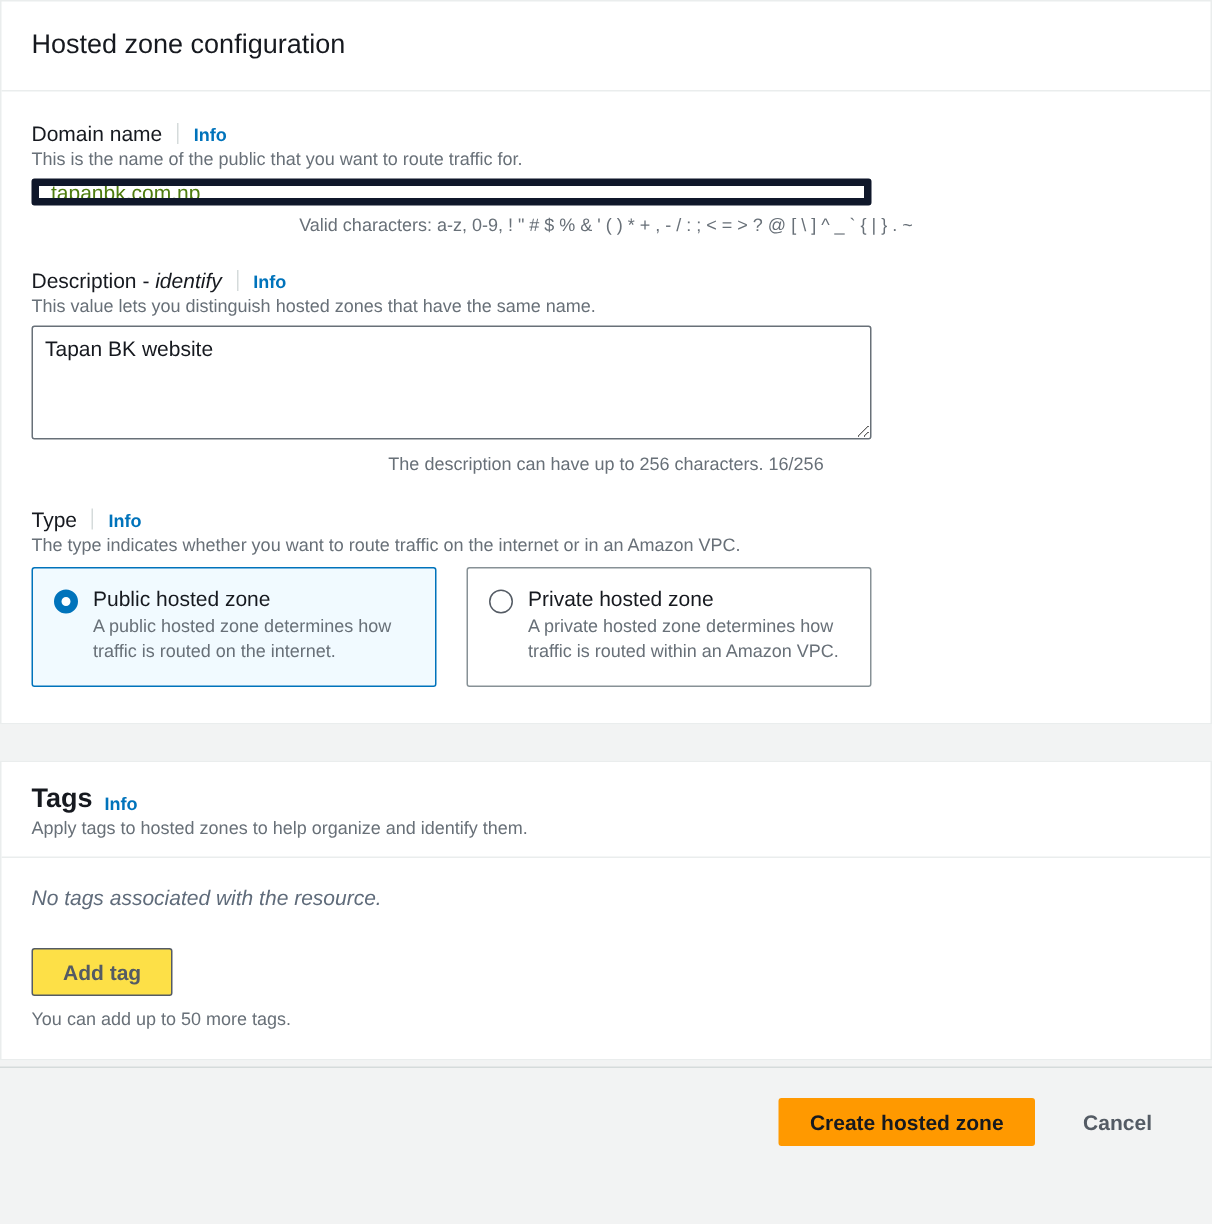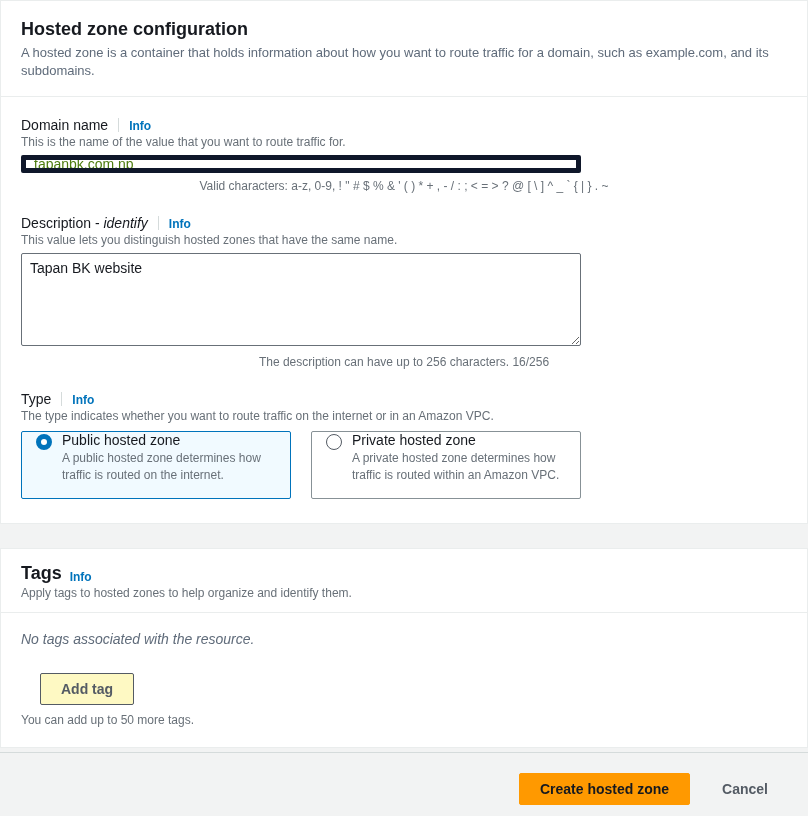--- a/index.html
+++ b/index.html
@@ -13,21 +13,21 @@
   }
   .panel {
     background: #ffffff;
     border: 1px solid #eaeded;
   }
   .header-panel {
     padding: 18px 20px 16px 20px;
   }
   .header-title {
     font-size: 18px;
-    font-weight: 700;
+    font-weight: 400;
     color: #16191f;
     margin: 0 0 4px 0;
   }
   .header-desc {
     font-size: 13px;
     color: #5f6b7a;
     line-height: 1.4;
   }
   .body-panel {
     padding: 20px;
@@ -72,21 +72,21 @@
     height: 16px;
     padding: 4px 8px;
     border: 5px solid #0f172a;
     border-radius: 2px;
     font-size: 14px;
     color: #4d7c0f;
   }
   .field-textarea {
     width: 560px;
     max-width: 100%;
-    height: 93px;
+    height: 76px;
     padding: 6px 8px;
     border: 1px solid #687078;
     border-radius: 2px;
     font-size: 14px;
     color: #16191f;
     resize: both;
     font-family: inherit;
   }
   .field-constraint {
     font-size: 12px;
@@ -96,21 +96,21 @@
   }
   .type-options {
     display: flex;
     gap: 20px;
     margin-top: 8px;
   }
   .type-card {
     flex: 0 0 270px;
     border: 1px solid #879196;
     border-radius: 2px;
-    padding: 0 14px 14px 14px;
+    padding: 12px 14px 14px 14px;
     display: flex;
     gap: 10px;
     cursor: pointer;
     background: #ffffff;
   }
   .type-card.selected {
     border: 1px solid #0073bb;
     background: #f1faff;
   }
   .radio-outer {
@@ -169,23 +169,22 @@
     height: 32px;
     padding: 0 20px;
     border-radius: 2px;
     font-size: 14px;
     font-weight: 700;
     cursor: pointer;
     user-select: none;
   }
   .btn-normal {
     border: 1px solid #545b64;
-    background: #fef9c3;
+    background: #fde047;
     color: #545b64;
-    margin-left: 19px;
   }
   .btn-link {
     border: none;
     background: transparent;
     color: #545b64;
   }
   .btn-primary {
     border: 1px solid #ff9900;
     background: #ff9900;
     color: #16191f;
@@ -205,32 +204,31 @@
     border-top: 1px solid #d5dbdb;
     margin-top: 4px;
   }
 </style>
 </head>
 <body>
 
 <div class="panel">
   <div class="header-panel">
     <div class="header-title">Hosted zone configuration</div>
-    <div class="header-desc">A hosted zone is a container that holds information about how you want to route traffic for a domain, such as example.com, and its subdomains.</div>
   </div>
 
   <div class="body-panel">
 
     <div class="field-group">
       <div class="field-label-row">
         <span class="field-label">Domain name</span>
         <span class="vdiv"></span>
         <span class="info-link">Info</span>
       </div>
-      <div class="field-hint">This is the name of the value that you want to route traffic for.</div>
+      <div class="field-hint">This is the name of the public that you want to route traffic for.</div>
       <input class="field-input" type="text" value="tapanbk.com.np" style="">
       <div class="field-constraint">Valid characters: a-z, 0-9, ! " # $ % &amp; ' ( ) * + , - / : ; &lt; = &gt; ? @ [ \ ] ^ _ ` { | } . ~</div>
     </div>
 
     <div class="field-group">
       <div class="field-label-row">
         <span class="field-label">
           <span>Description - </span><span class="optional">identify</span>
         </span>
         <span class="vdiv"></span>

